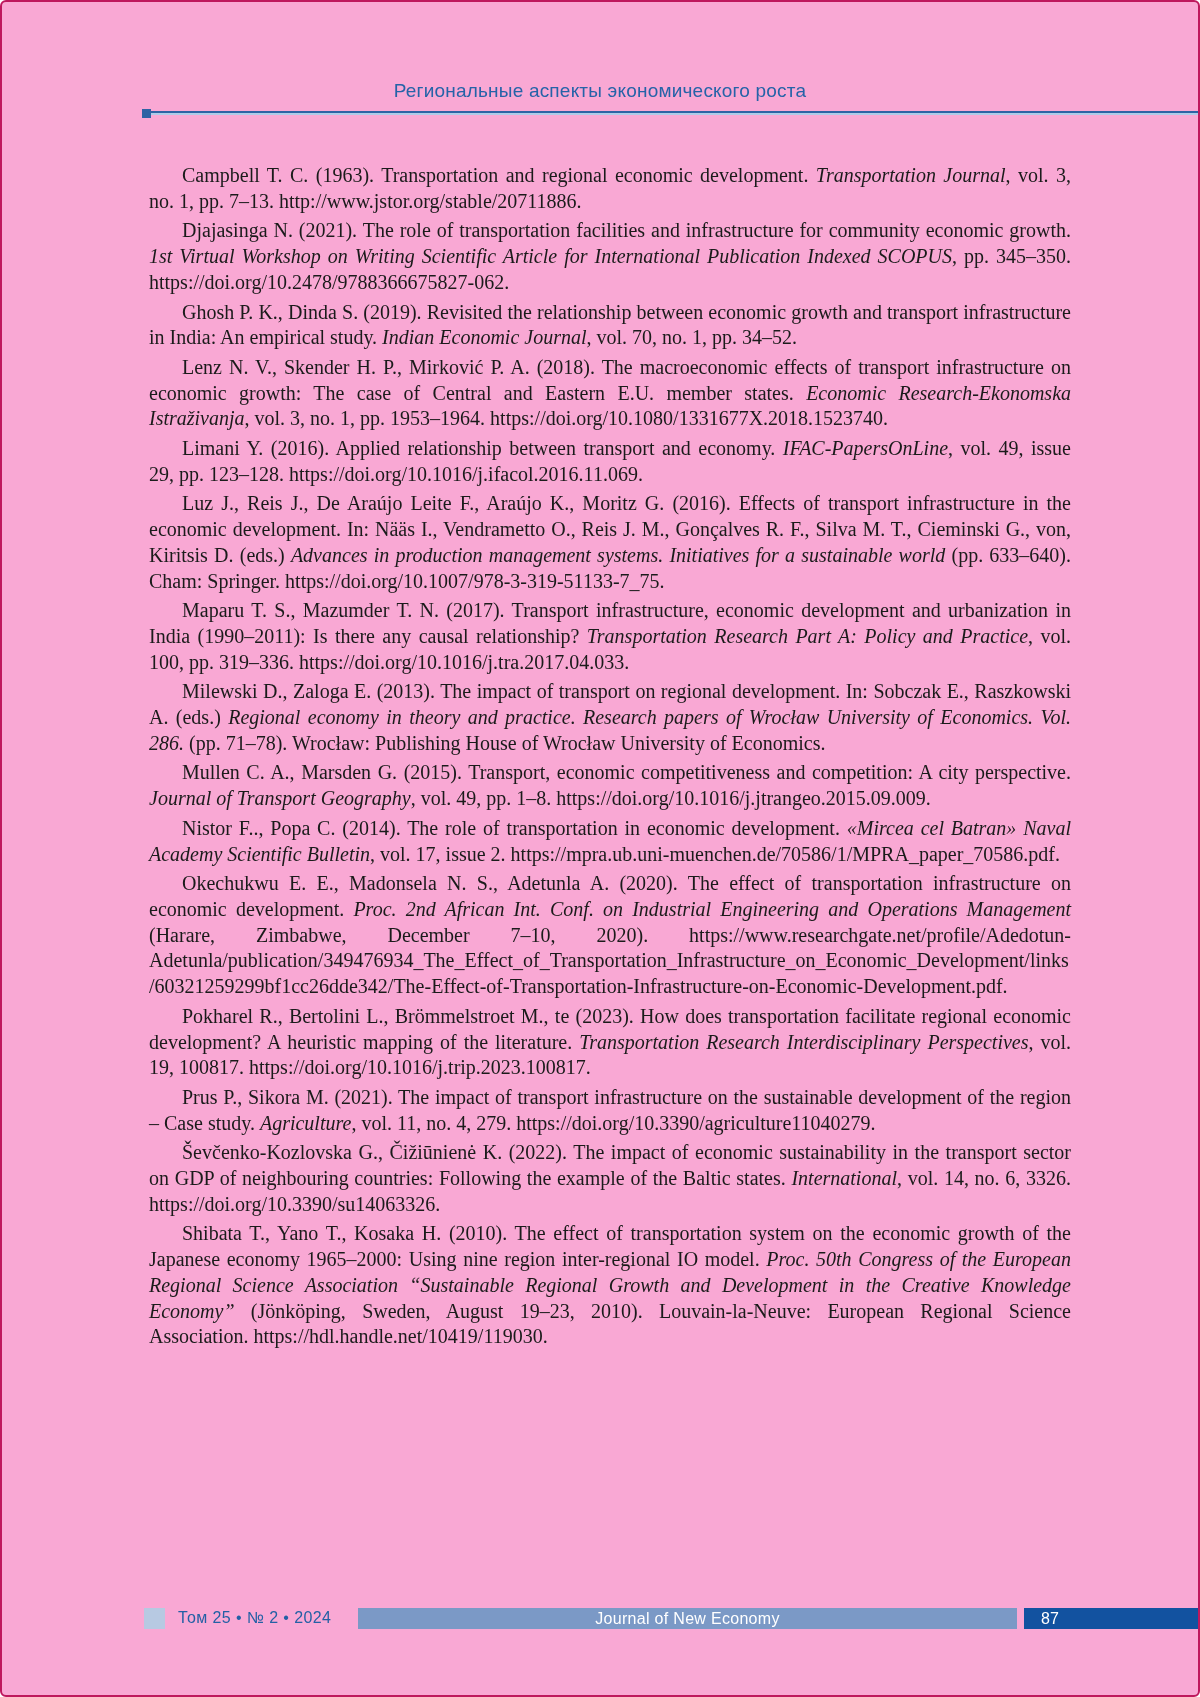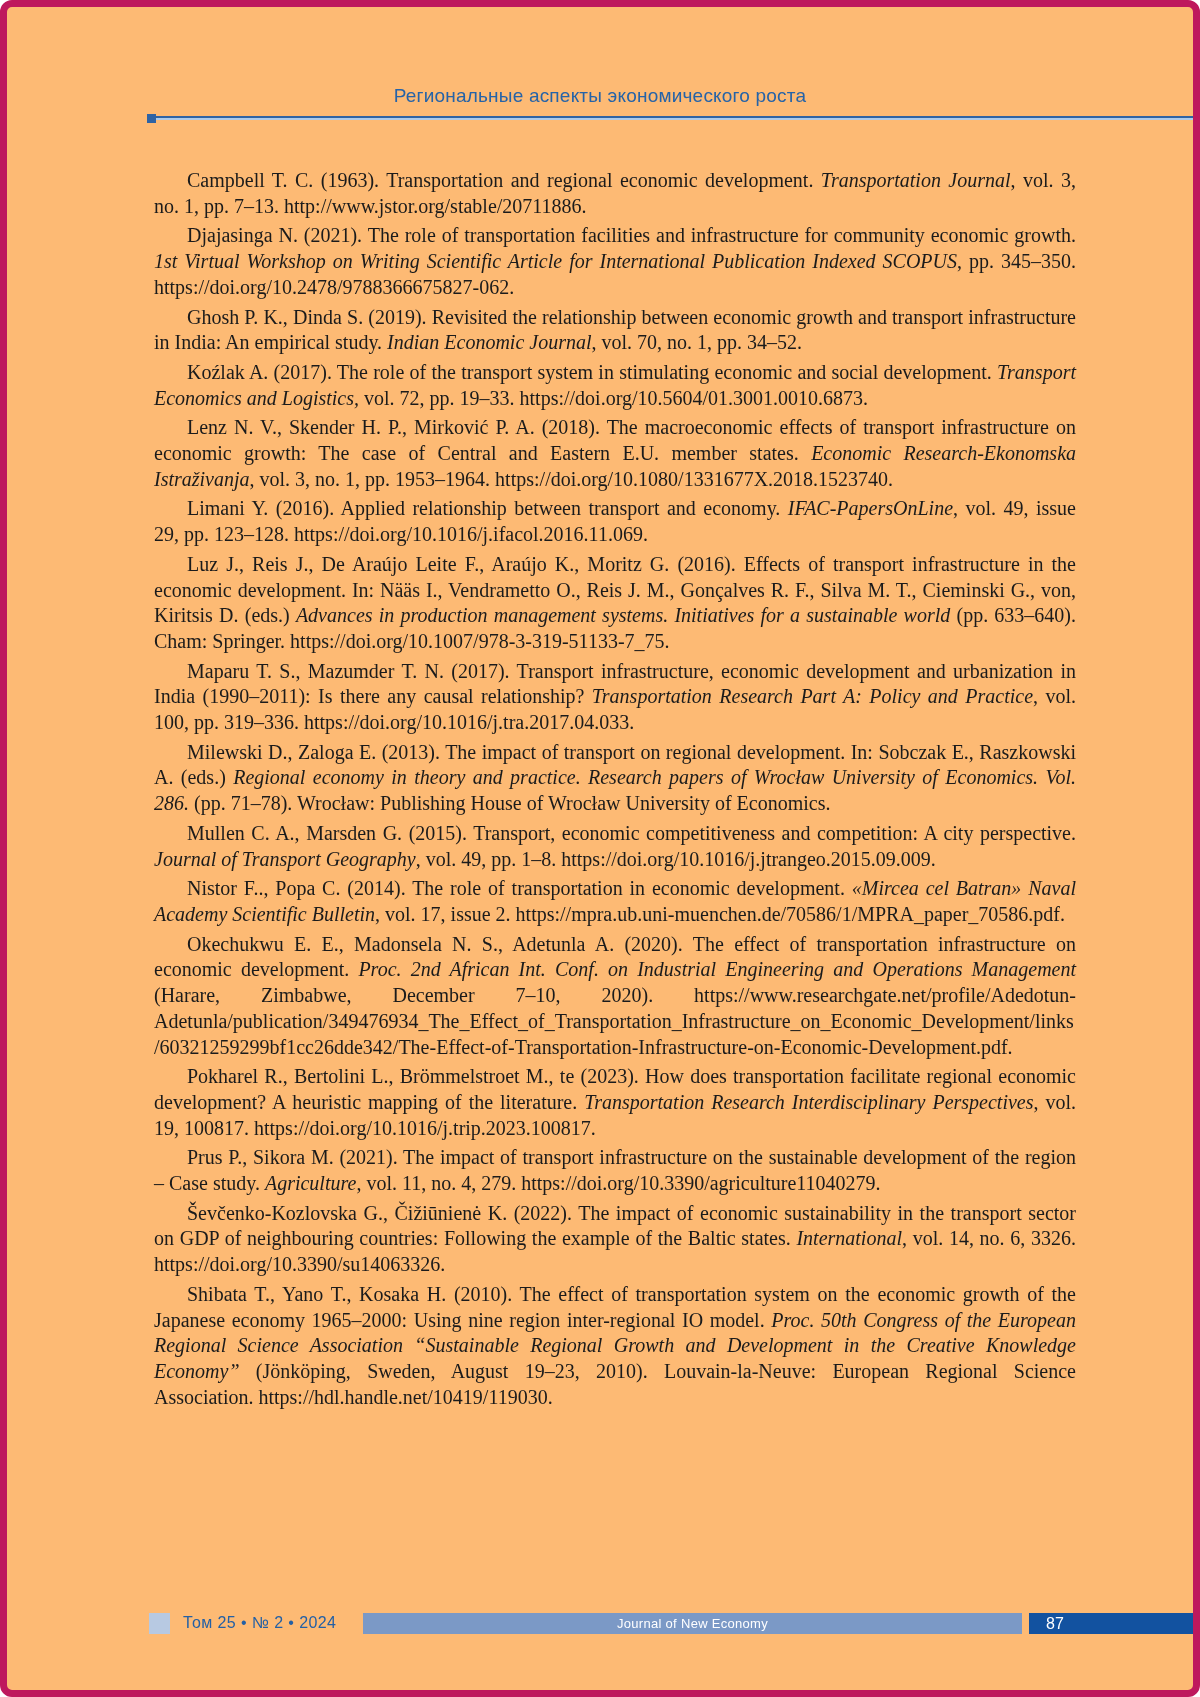--- a/index.html
+++ b/index.html
@@ -1,27 +1,27 @@
 <!DOCTYPE html>
 <html><head>
 <meta charset="utf-8">
 <style>
   html, body { margin: 0; padding: 0; background: #ffffff; }
   .page {
     position: relative;
     width: 1200px;
     height: 1697px;
     margin: 0 auto;
-    background: #fdba74;
+    background: #f9a8d4;
     font-family: "Liberation Serif", "DejaVu Serif", serif;
     color: #1b1b1b;
     overflow: hidden;
     box-sizing: border-box;
-    border: 7px solid #be185d;
-    border-radius: 12px;
+    border: 2px solid #be185d;
+    border-radius: 6px;
   }
   
   .running-head {
     position: absolute;
     top: 78px;
     left: 0;
     width: 100%;
     text-align: center;
     font-family: "Liberation Sans", sans-serif;
     font-size: 19px;
@@ -98,21 +98,21 @@
     white-space: nowrap;
   }
   .footer-journal-bar {
     position: absolute;
     left: 356px;
     top: 0;
     width: 659px;
     height: 21px;
     background: #7b99c6;
     color: #ffffff;
-    font-size: 13px;
+    font-size: 16px;
     line-height: 21px;
     text-align: center;
     letter-spacing: 0.3px;
   }
   .footer-page-box {
     position: absolute;
     left: 1022px;
     top: 0;
     right: 0;
     height: 21px;
@@ -133,21 +133,20 @@
 
   <div class="head-rule">
     <div class="rule-lines"></div>
     <div class="rule-square"></div>
   </div>
 
   <div class="references">
       <p class="ref"><span>Campbell T. C. (1963). Transportation and regional economic development. </span><span class="it">Transportation Journal</span><span>, vol. 3, no. 1, pp. 7–13. http://www.jstor.org/stable/20711886.</span></p>
       <p class="ref"><span>Djajasinga N. (2021). The role of transportation facilities and infrastructure for community economic growth. </span><span class="it">1st Virtual Workshop on Writing Scientific Article for International Publication Indexed SCOPUS</span><span>, pp. 345–350. https://doi.org/10.2478/9788366675827-062.</span></p>
       <p class="ref"><span>Ghosh P. K., Dinda S. (2019). Revisited the relationship between economic growth and transport infrastructure in India: An empirical study. </span><span class="it">Indian Economic Journal</span><span>, vol. 70, no. 1, pp. 34–52.</span></p>
-      <p class="ref"><span>Koźlak A. (2017). The role of the transport system in stimulating economic and social development. </span><span class="it">Transport Economics and Logistics,</span><span> vol. 72, pp. 19–33. https://doi.org/10.5604/01.3001.0010.6873.</span></p>
       <p class="ref"><span>Lenz N. V., Skender H. P., Mirković P. A. (2018). The macroeconomic effects of transport infrastructure on economic growth: The case of Central and Eastern E.U. member states. </span><span class="it">Economic Research-Ekonomska Istraživanja</span><span>, vol. 3, no. 1, pp. 1953–1964. https://doi.org/10.1080/1331677X.2018.1523740.</span></p>
       <p class="ref"><span>Limani Y. (2016). Applied relationship between transport and economy. </span><span class="it">IFAC-PapersOnLine</span><span>, vol. 49, issue 29, pp. 123–128. https://doi.org/10.1016/j.ifacol.2016.11.069.</span></p>
       <p class="ref"><span>Luz J., Reis J., De Araújo Leite F., Araújo K., Moritz G. (2016). Effects of transport infrastructure in the economic development. In: Nääs I., Vendrametto O., Reis J. M., Gonçalves R. F., Silva M. T., Cieminski G., von, Kiritsis D. (eds.) </span><span class="it">Advances in production management systems. Initiatives for a sustainable world</span><span> (pp. 633–640). Cham: Springer. https://doi.org/10.1007/978-3-319-51133-7_75.</span></p>
       <p class="ref"><span>Maparu T. S., Mazumder T. N. (2017). Transport infrastructure, economic development and urbanization in India (1990–2011): Is there any causal relationship? </span><span class="it">Transportation Research Part A: Policy and Practice</span><span>, vol. 100, pp. 319–336. https://doi.org/10.1016/j.tra.2017.04.033.</span></p>
       <p class="ref"><span>Milewski D., Zaloga E. (2013). The impact of transport on regional development.  In: Sobczak E., Raszkowski A. (eds.) </span><span class="it">Regional economy in theory and practice. Research papers of Wrocław University of Economics. Vol. 286.</span><span> (pp. 71–78). Wrocław: Publishing House of Wrocław University of Economics.</span></p>
       <p class="ref"><span>Mullen C. A., Marsden G. (2015). Transport, economic competitiveness and competition: A city perspective. </span><span class="it">Journal of Transport Geography</span><span>, vol. 49, pp. 1–8. https://doi.org/10.1016/j.jtrangeo.2015.09.009.</span></p>
       <p class="ref"><span>Nistor F.., Popa C. (2014). The role of transportation in economic development. </span><span class="it">«Mircea cel Batran» Naval Academy Scientific Bulletin</span><span>, vol. 17, issue 2. https://mpra.ub.uni-muenchen.de/70586/1/MPRA_paper_70586.pdf.</span></p>
       <p class="ref"><span>Okechukwu E. E., Madonsela N. S., Adetunla A. (2020). The effect of transportation infrastructure on economic development. </span><span class="it">Proc. 2nd African Int. Conf. on Industrial Engineering and Operations Management</span><span> (Harare, Zimbabwe, December 7–10, 2020). https://www.researchgate.net/profile/Adedotun-Adetunla/publication/349476934_The_Effect_of_Transportation_Infrastructure_on_Economic_Development/links/60321259299bf1cc26dde342/The-Effect-of-Transportation-Infrastructure-on-Economic-Development.pdf.</span></p>
       <p class="ref"><span>Pokharel R., Bertolini L., Brömmelstroet M., te (2023). How does transportation facilitate regional economic development? A heuristic mapping of the literature. </span><span class="it">Transportation Research Interdisciplinary Perspectives</span><span>, vol. 19, 100817. https://doi.org/10.1016/j.trip.2023.100817.</span></p>
       <p class="ref"><span>Prus P., Sikora M. (2021). The impact of transport infrastructure on the sustainable development of the region – Case study. </span><span class="it">Agriculture</span><span>, vol. 11, no. 4, 279. https://doi.org/10.3390/agriculture11040279.</span></p>

